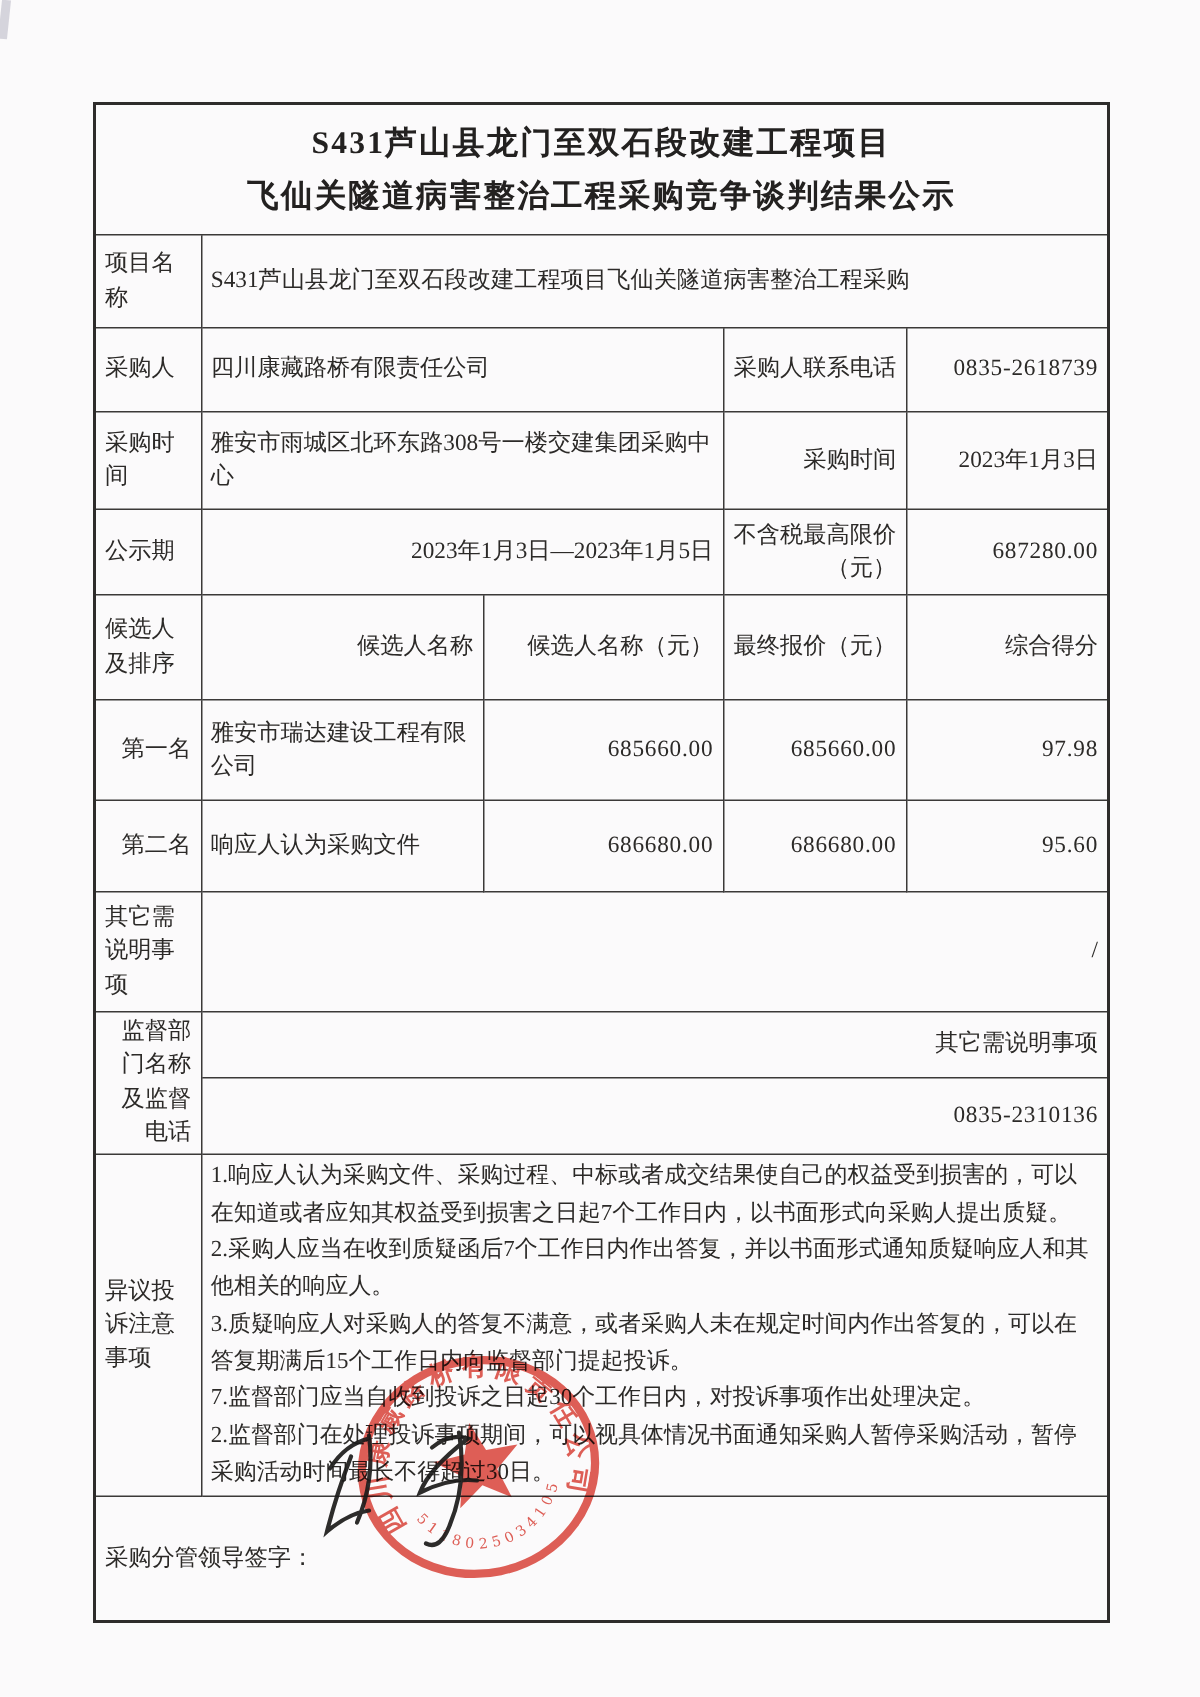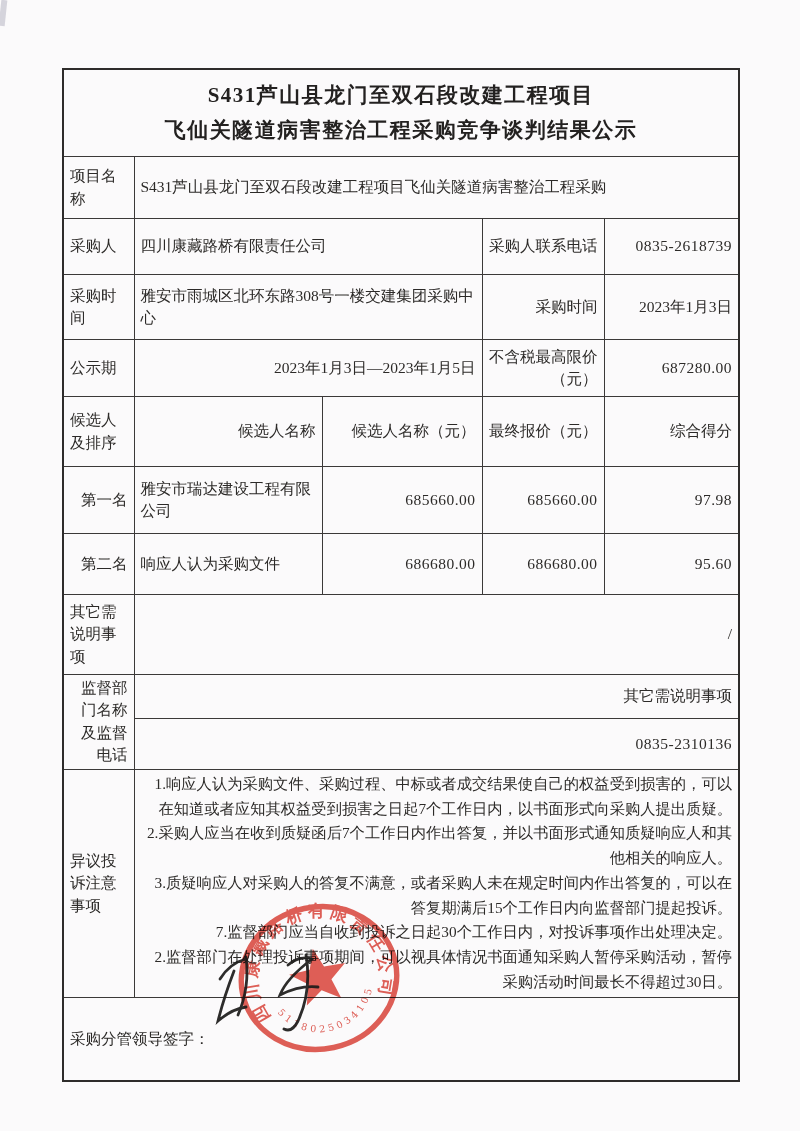--- a/index.html
+++ b/index.html
@@ -31,21 +31,21 @@
   table.doc-table{border:2.5px solid #2e2c2b;}
   td.c{text-align:right;}
   td.l{text-align:left;}
   .title-cell{padding:8px 4px;}
   .title-line{
     text-align:center;font-weight:bold;font-size:21px;
     letter-spacing:1.5px;line-height:1.65;color:#232120;
   }
   td.lbl{padding:2px 3px 2px 5px;font-size:15.5px;}
   .notice-cell{padding:6px 10px 6px 12px;vertical-align:middle;}
-  .notice-item{font-size:15.3px;line-height:1.62;text-align:right;}
+  .notice-item{font-size:15.3px;line-height:1.62;text-align:left;}
   .sign-cell{padding-left:6px;font-size:15.5px;border-radius:18px;}
   .stamp-svg,.sig-svg{position:absolute;pointer-events:none;}
   .stamp-svg{left:224px;top:896px;mix-blend-mode:multiply;}
   .sig-svg{left:200px;top:935px;}
   .num{letter-spacing:.5px;margin-top:40px;}
 </style>
 </head>
 <body>
 
 <div class="corner-mark"></div>

